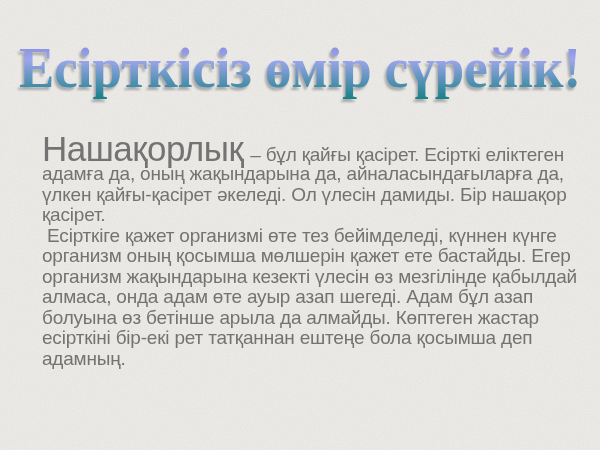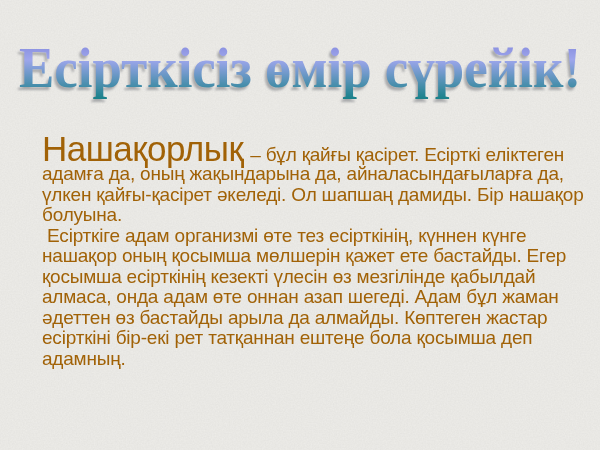--- a/index.html
+++ b/index.html
@@ -32,21 +32,21 @@
   }
   .title-svg text {
     font-family: "Liberation Serif", "DejaVu Serif", serif;
     font-weight: bold;
   }
   .body-block {
     position: absolute;
     left: 42px;
     top: 134px;
     width: 540px;
-    color: #a16207;
+    color: #737373;
   }
   .line {
     font-size: 19px;
     line-height: 20.5px;
     letter-spacing: -0.2px;
     white-space: pre;
   }
   .line.first {
     height: 30px;
     line-height: 30px;
@@ -87,24 +87,24 @@
       </filter>
     </defs>
     <text x="300" y="87" text-anchor="middle" font-size="58" textLength="562" lengthAdjust="spacingAndGlyphs" fill="url(#titleGrad)" filter="url(#titleShadow)">Есірткісіз өмір сүрейік!</text>
   </svg>
 
   <div class="body-block">
     <div class="line first">
       <span class="lead-word">Нашақорлық</span><span class="lead-line-rest">– бұл қайғы қасірет. Есірткі еліктеген</span>
     </div>
     <div class="line">адамға да, оның жақындарына да, айналасындағыларға да,</div>
-    <div class="line">үлкен қайғы-қасірет әкеледі. Ол шапшаң дамиды. Бір нашақор</div>
-    <div class="line">болуына.</div>
-    <div class="line"> Есірткіге адам организмі өте тез есірткінің, күннен күнге</div>
-    <div class="line">нашақор оның қосымша мөлшерін қажет ете бастайды. Егер</div>
-    <div class="line">қосымша есірткінің кезекті үлесін өз мезгілінде қабылдай</div>
-    <div class="line">алмаса, онда адам өте оннан азап шегеді. Адам бұл жаман</div>
-    <div class="line">әдеттен өз бастайды арыла да алмайды. Көптеген жастар</div>
+    <div class="line">үлкен қайғы-қасірет әкеледі. Ол үлесін дамиды. Бір нашақор</div>
+    <div class="line">қасірет.</div>
+    <div class="line"> Есірткіге қажет организмі өте тез бейімделеді, күннен күнге</div>
+    <div class="line">организм оның қосымша мөлшерін қажет ете бастайды. Егер</div>
+    <div class="line">организм жақындарына кезекті үлесін өз мезгілінде қабылдай</div>
+    <div class="line">алмаса, онда адам өте ауыр азап шегеді. Адам бұл азап</div>
+    <div class="line">болуына өз бетінше арыла да алмайды. Көптеген жастар</div>
     <div class="line">есірткіні бір-екі рет татқаннан ештеңе бола қосымша деп</div>
     <div class="line">адамның.</div>
   </div>
 
 </div>
 
 </body></html>

